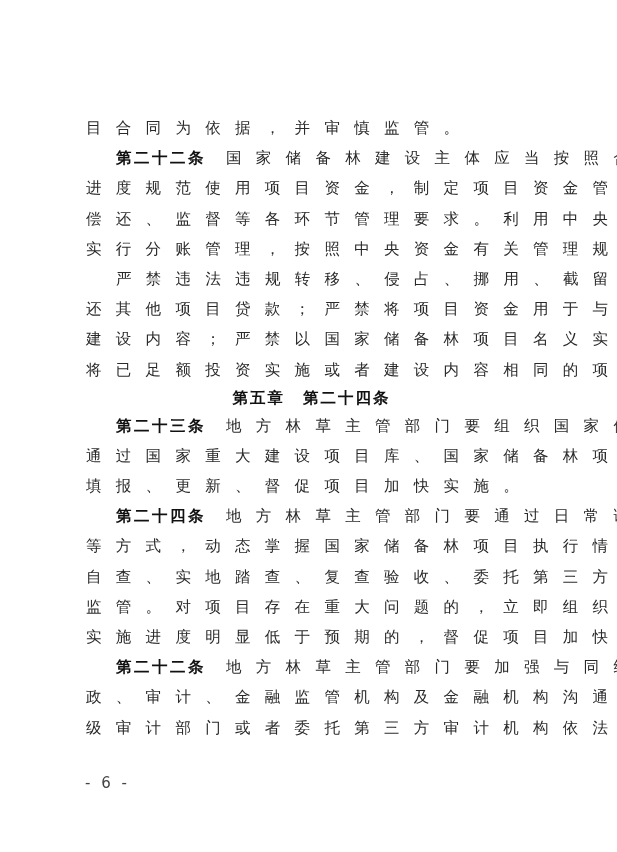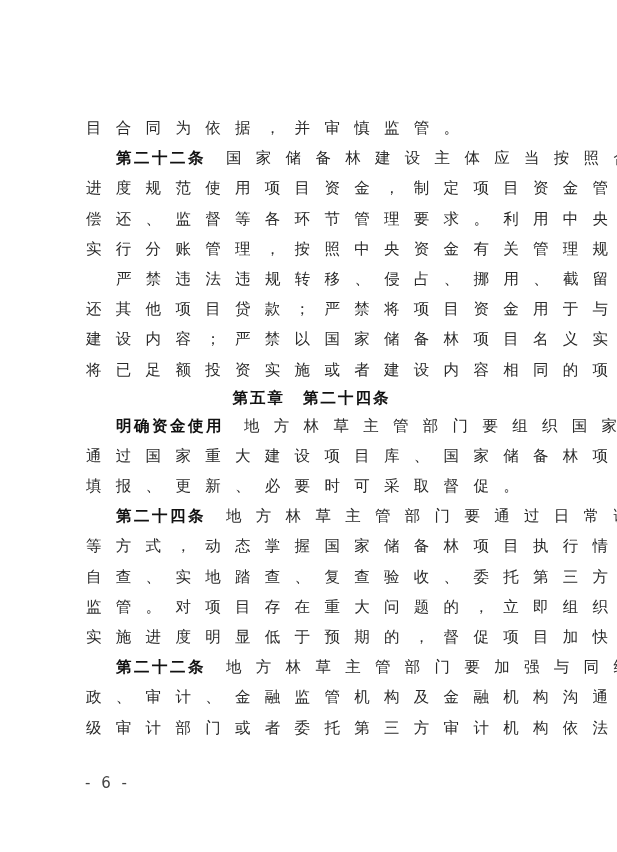--- a/index.html
+++ b/index.html
@@ -32,23 +32,23 @@
     <span class="line">偿还、监督等各环节管理要求。利用中央资金的国家储备林项目</span>
     <span class="line">实行分账管理，按照中央资金有关管理规定执行。</span>
 
     <span class="line indent">严禁违法违规转移、侵占、挪用、截留、套取资金，用于偿</span>
     <span class="line">还其他项目贷款；严禁将项目资金用于与国家储备林建设无关的</span>
     <span class="line">建设内容；严禁以国家储备林项目名义实施其他项目建设；严禁</span>
     <span class="line">将已足额投资实施或者建设内容相同的项目再次包装纳入国家储</span>
 
     <span class="chapter"><span>第五章</span><span class="gap"></span><span>第二十四条</span></span>
 
-    <span class="line indent"><span class="art">明确资金使用</span><span>地方林草主管部门要组织国家储备林建设主体</span></span>
+    <span class="line indent"><span class="art">第二十三条</span><span>地方林草主管部门要组织国家储备林建设主体</span></span>
     <span class="line">通过国家重大建设项目库、国家储备林项目库在线管理平台及时</span>
-    <span class="line">填报、更新、必要时可采取督促。</span>
+    <span class="line">填报、更新、督促项目加快实施。</span>
 
     <span class="line indent"><span class="art">第二十四条</span><span>地方林草主管部门要通过日常调度、在线监测</span></span>
     <span class="line">等方式，动态掌握国家储备林项目执行情况，必要时可采取督促</span>
     <span class="line">自查、实地踏查、复查验收、委托第三方评估等方式，加强项目</span>
     <span class="line">监管。对项目存在重大问题的，立即组织查实督促整改；对项目</span>
     <span class="line">实施进度明显低于预期的，督促项目加快实施。</span>
 
     <span class="line indent"><span class="art">第二十二条</span><span>地方林草主管部门要加强与同级发展改革、财</span></span>
     <span class="line">政、审计、金融监管机构及金融机构沟通协作，应当定期邀请同</span>
     <span class="line">级审计部门或者委托第三方审计机构依法对项目建设主体开展审</span>

